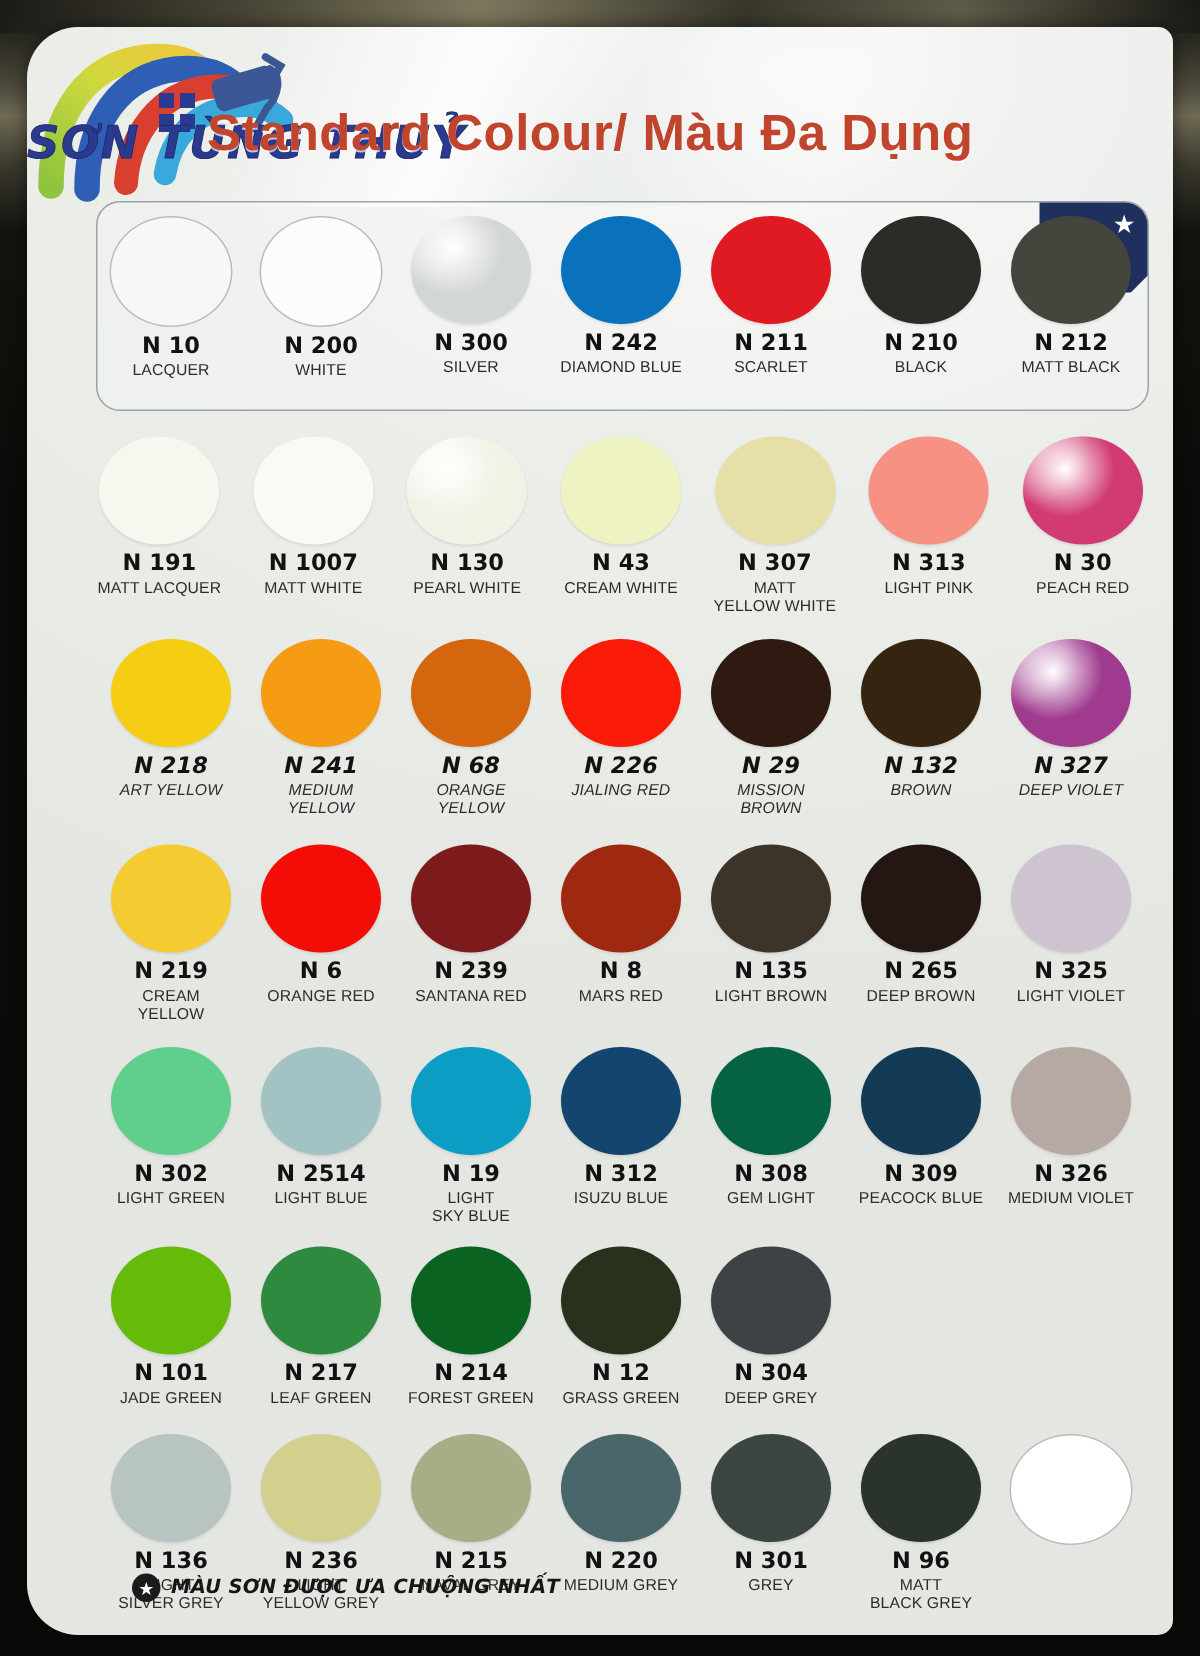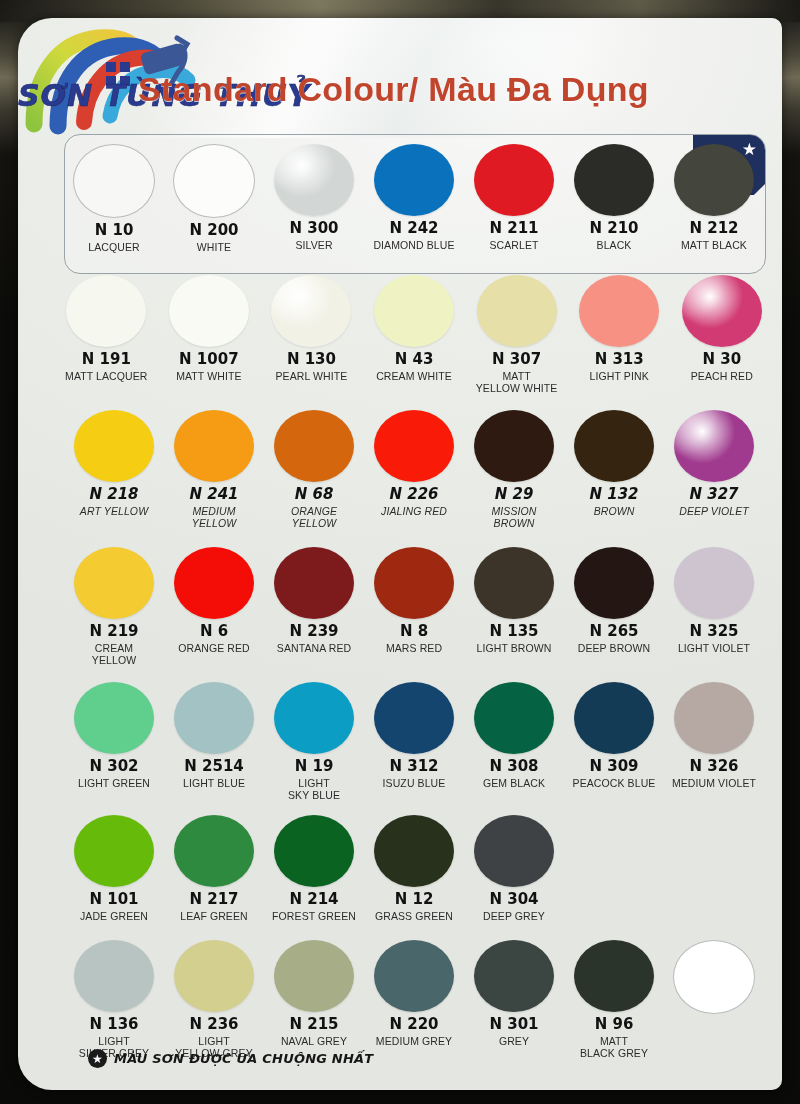--- a/index.html
+++ b/index.html
@@ -122,21 +122,21 @@
     font-family:"Liberation Sans", sans-serif;
     font-size:10.5px;font-weight:normal;color:#2c2c2c;
     line-height:1.16;text-align:center;
     letter-spacing:.1px;
     margin-top:2px;
     max-width:98px;
   }
 
   
   .r0{margin-top:8px;}
-  .r1{margin-top:22px;gap:18px;}
+  .r1{margin-top:38px;gap:18px;}
   .r2{margin-top:16px;font-style:italic;}
   .r3{margin-top:18px;}
   .r4{margin-top:16px;}
   .r5{margin-top:14px;}
   .r6{margin-top:18px;justify-content:flex-end;}
 
   
   .footnote{
     position:absolute;left:70px;bottom:22px;
     display:flex;align-items:center;gap:7px;
@@ -363,21 +363,21 @@
           <div class="name">LIGHT<br>SKY BLUE</div>
         </div>
         <div class="cell">
           <div class="swatch" style="background: rgb(19, 69, 110);"></div>
           <div class="code">N 312</div>
           <div class="name">ISUZU BLUE</div>
         </div>
         <div class="cell">
           <div class="swatch" style="background: rgb(5, 98, 67);"></div>
           <div class="code">N 308</div>
-          <div class="name">GEM BLACK</div>
+          <div class="name">GEM LIGHT</div>
         </div>
         <div class="cell">
           <div class="swatch" style="background: rgb(19, 59, 86);"></div>
           <div class="code">N 309</div>
           <div class="name">PEACOCK BLUE</div>
         </div>
         <div class="cell">
           <div class="swatch" style="background: rgb(182, 169, 163);"></div>
           <div class="code">N 326</div>
           <div class="name">MEDIUM VIOLET</div>

